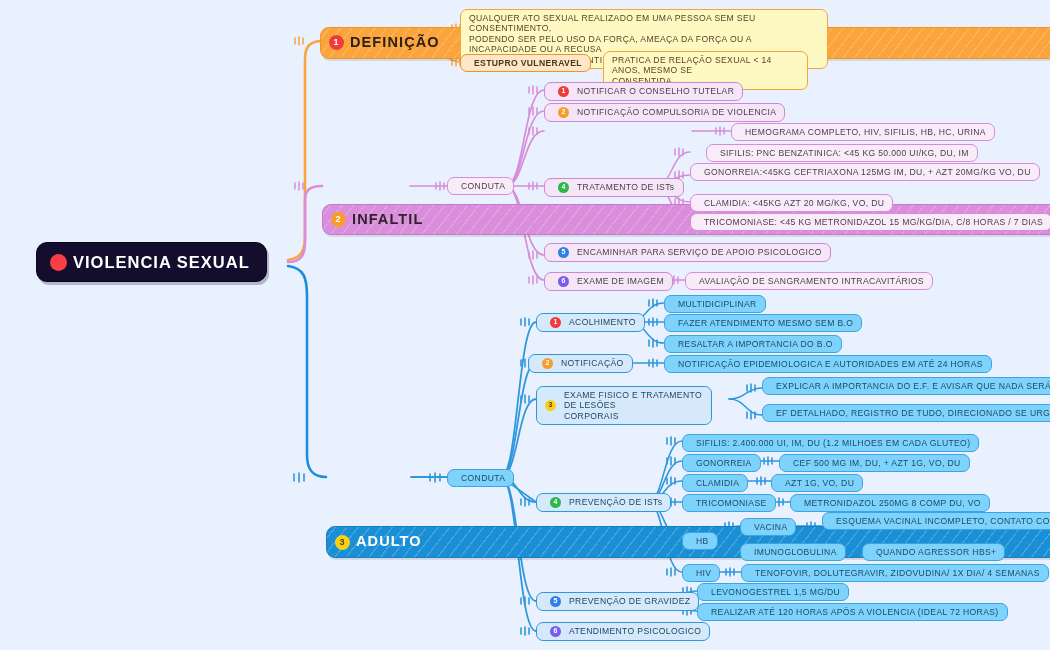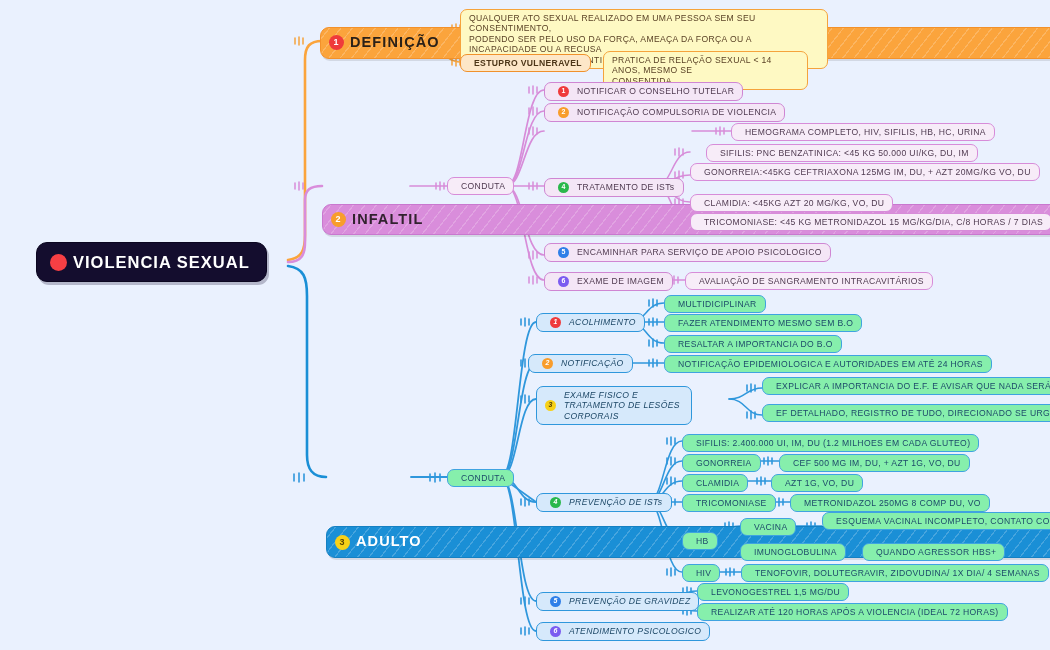--- a/index.html
+++ b/index.html
@@ -91,22 +91,22 @@
     margin-right: 2px;
   }
 
   
   .l-orange        { background: #fef9c3; border-color: #f5a33c; color: #5a4226; }
   .l-orange-strong { background: #fde7c8; border-color: #f0912c; color: #4d3618; font-weight: bold; }
   
   .l-pink       { background: #f7ecf8; border-color: #d78cd9; color: #4f3a50; }
   .l-pink-soft  { background: #f4e6f6; border-color: #cf86d3; color: #4f3a50; }
   
-  .l-blue       { background: #86efac; border-color: #3fa3e0; color: #1d4a69; }
-  .l-blue-soft  { background: #d6e9fb; border-color: #2f97dc; color: #1b4665; font-style: italic; }
+  .l-blue       { background: #7dd3fc; border-color: #3fa3e0; color: #1d4a69; }
+  .l-blue-soft  { background: #d6e9fb; border-color: #2f97dc; color: #1b4665; }
 
   .nowrap { white-space: nowrap; padding-left: 13px; }
 
   
   .n1 { background: #ef3b3b; }
   .n2 { background: #f89d2c; }
   .n3 { background: #f7d117; color:#5a4400 !important; }
   .n4 { background: #2ab84b; }
   .n5 { background: #2f7fe8; }
   .n6 { background: #7b5cf0; }
@@ -350,21 +350,21 @@
   </div>
 
   <div class="node leaf l-blue-soft nowrap" style="left:528px; top:354px;">
     <span class="badge n2">2</span>
     <span>NOTIFICAÇÃO</span>
   </div>
   <div class="node leaf l-blue nowrap" style="left:664px; top:355px;">
     <span>NOTIFICAÇÃO EPIDEMIOLOGICA E AUTORIDADES EM ATÉ 24 HORAS</span>
   </div>
 
-  <div class="node leaf l-blue-soft" style="left:536px; top:386px; width:156px;">
+  <div class="node leaf l-blue-soft" style="left:536px; top:386px; width:176px;">
     <span class="badge n3">3</span>
     <span>EXAME FISICO E TRATAMENTO DE LESÕES
 CORPORAIS</span>
   </div>
   <div class="node leaf l-blue nowrap" style="left:762px; top:377px;">
     <span>EXPLICAR A IMPORTANCIA DO E.F. E AVISAR QUE
 NADA SERÁ FEITO SEM O SEU CONSENTIMENTO</span>
   </div>
   <div class="node leaf l-blue nowrap" style="left:762px; top:404px;">
     <span>EF DETALHADO, REGISTRO DE TUDO,

